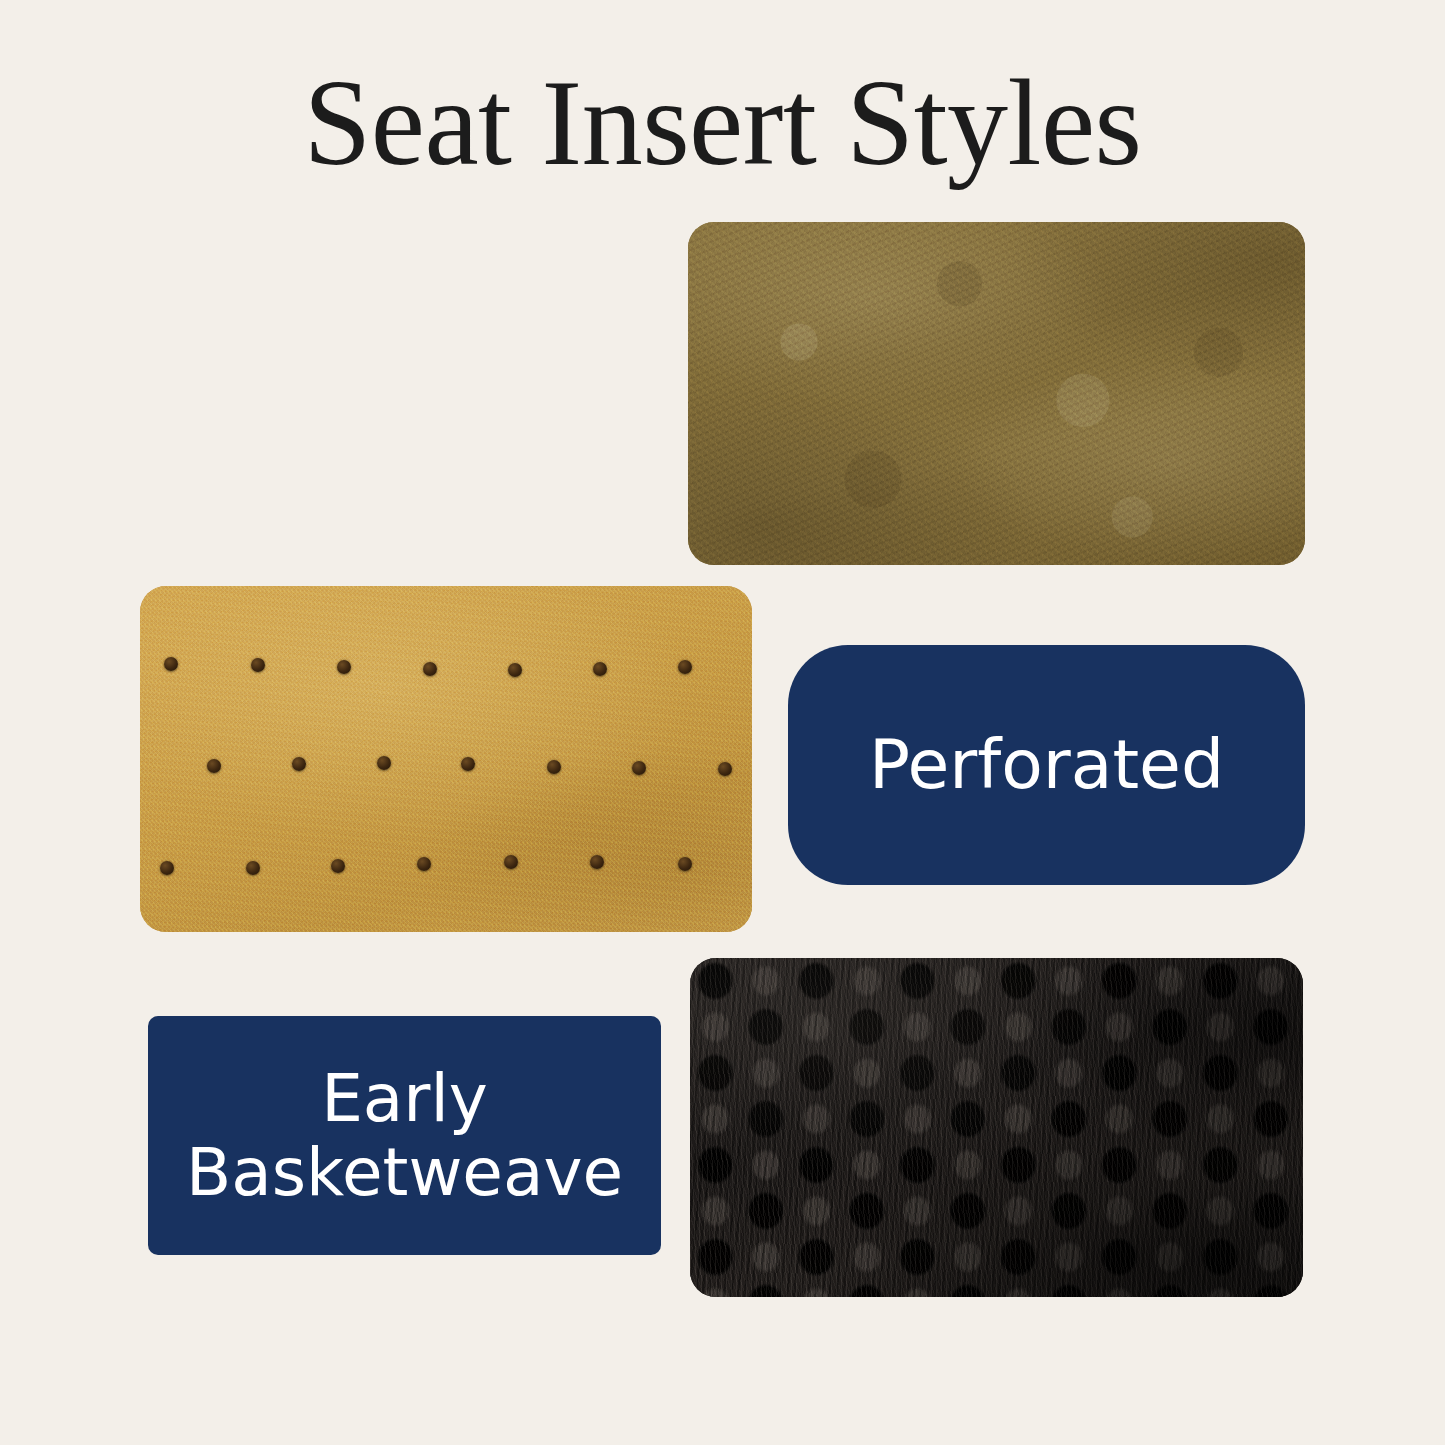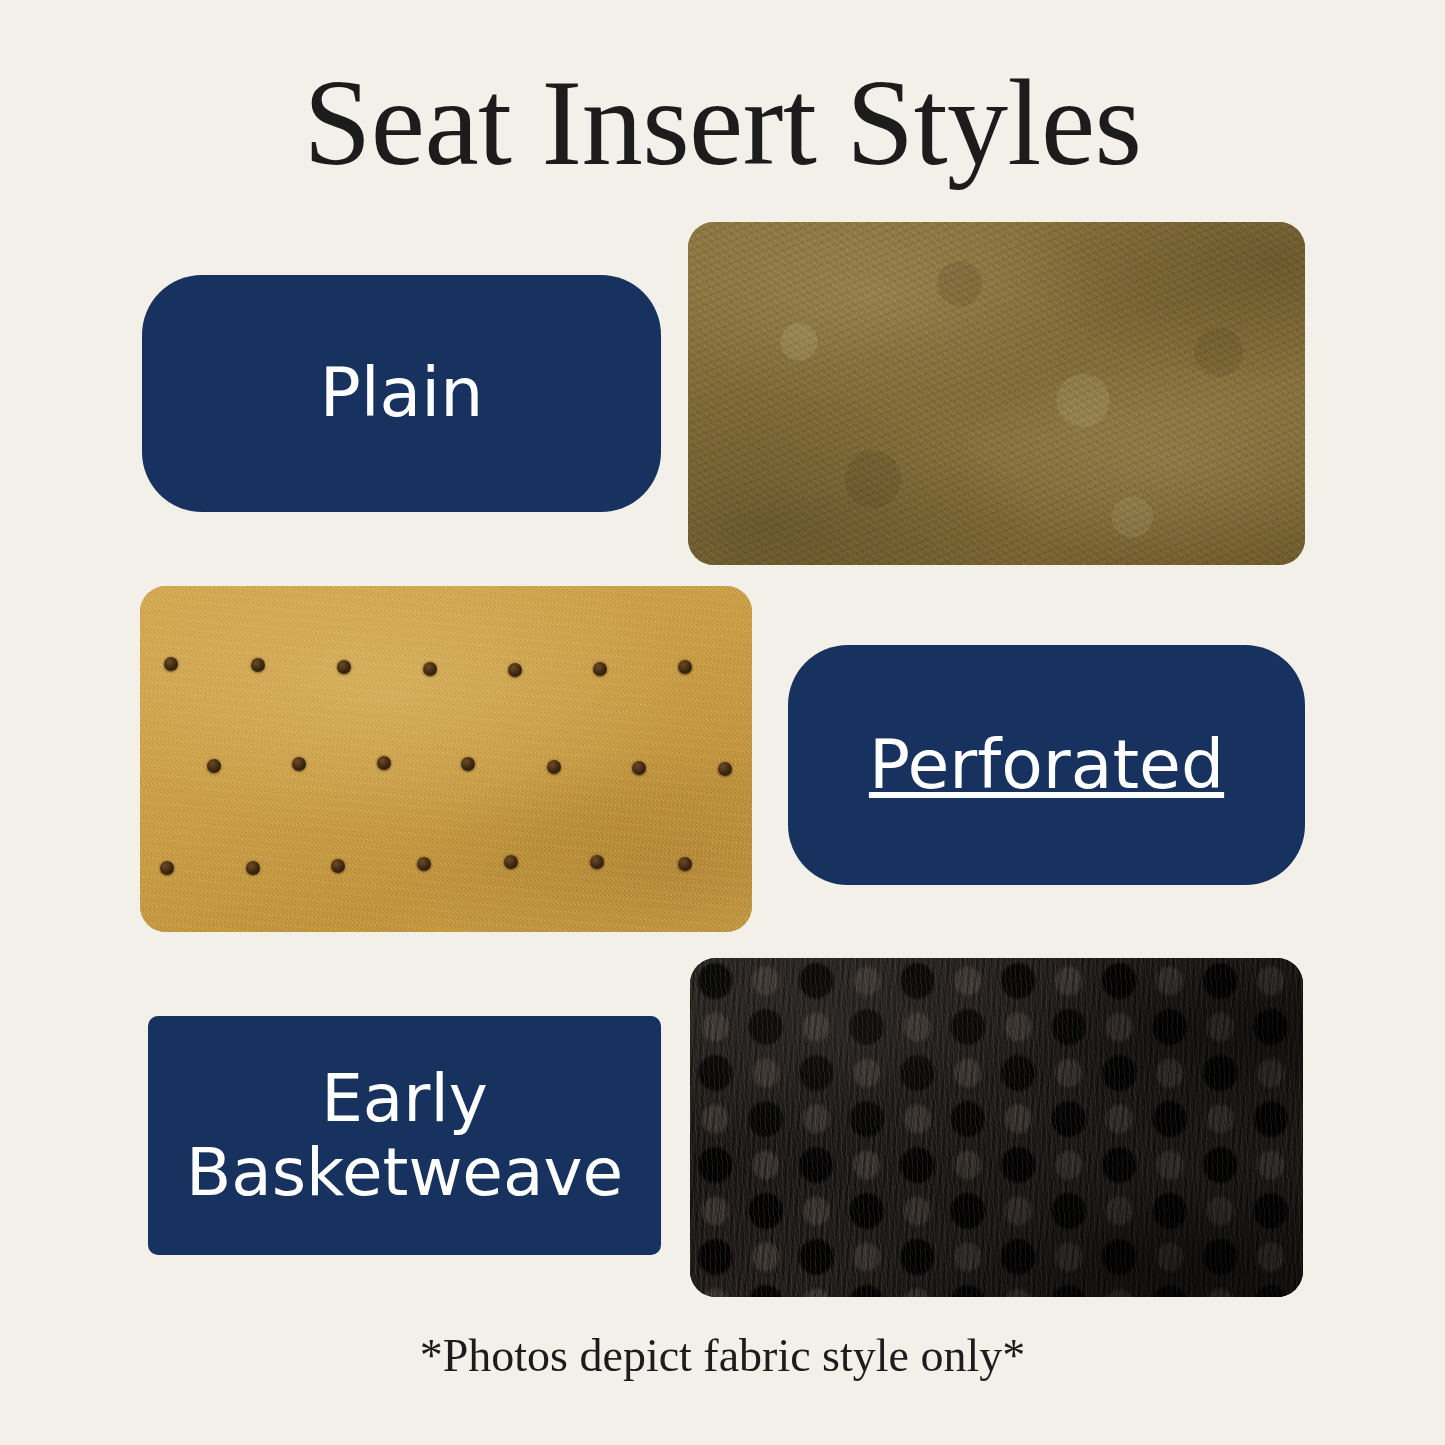--- a/index.html
+++ b/index.html
@@ -63,21 +63,20 @@
     width: 519px;
     height: 237px;
   }
   #pill-plain .pill-label { font-size: 68px; }
 
   #pill-perforated {
     left: 788px;
     top: 645px;
     width: 517px;
     height: 240px;
-    text-decoration: underline;
   }
   #pill-perforated .pill-label { font-size: 68px; }
 
   #pill-basketweave {
     left: 148px;
     top: 1016px;
     width: 513px;
     height: 239px;
     border-radius: 10px;
   }
@@ -232,23 +231,20 @@
     white-space: nowrap;
   }
 </style>
 </head>
 <body>
 
 <div id="canvas">
 
   <div class="page-title">Seat Insert Styles</div>
 
-  <div class="pill" id="pill-plain">
-    <span class="pill-label">Plain</span>
-  </div>
 
   <div class="swatch" id="swatch-plain">
     <div class="tex-base"></div>
     <div class="tex-mottle"></div>
     <div class="tex-grain"></div>
   </div>
 
   <div class="swatch" id="swatch-perforated">
     <div class="tex-base"></div>
     <div class="tex-grain"></div>
@@ -286,15 +282,14 @@
 Basketweave</span>
   </div>
 
   <div class="swatch" id="swatch-basketweave">
     <div class="tex-base"></div>
     <div class="weave"></div>
     <div class="weave-strands"></div>
     <div class="weave-shade"></div>
   </div>
 
-  <div class="footnote">*Photos depict fabric style only*</div>
 
 </div>
 
 </body></html>

